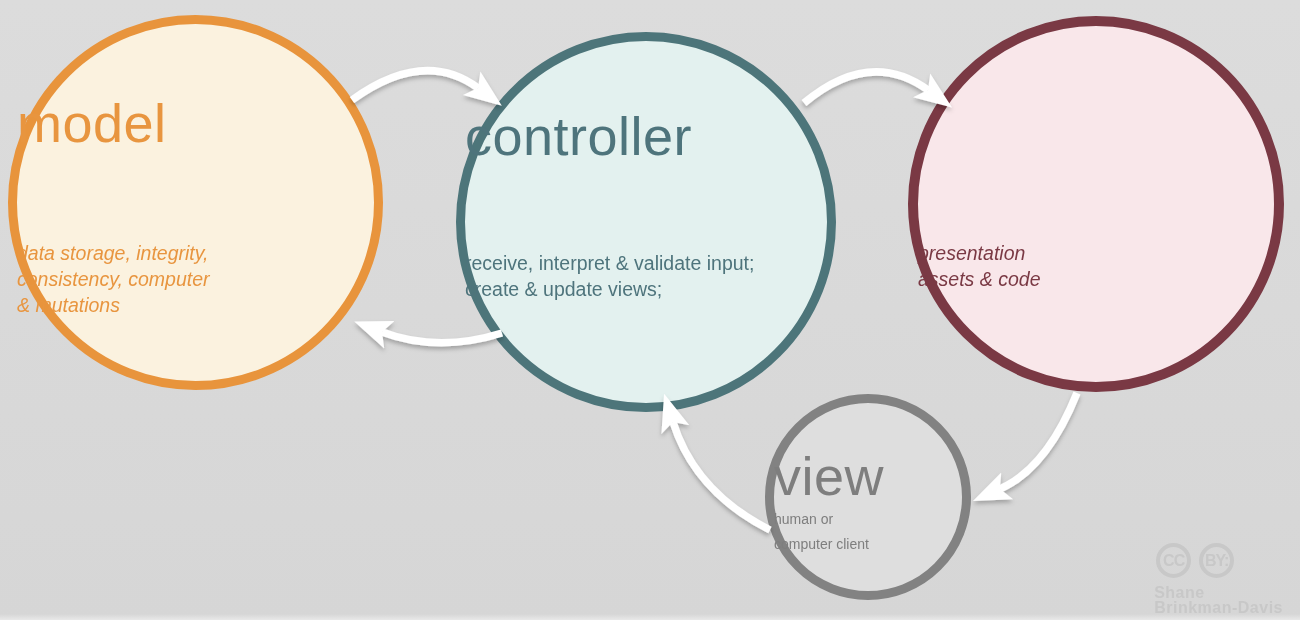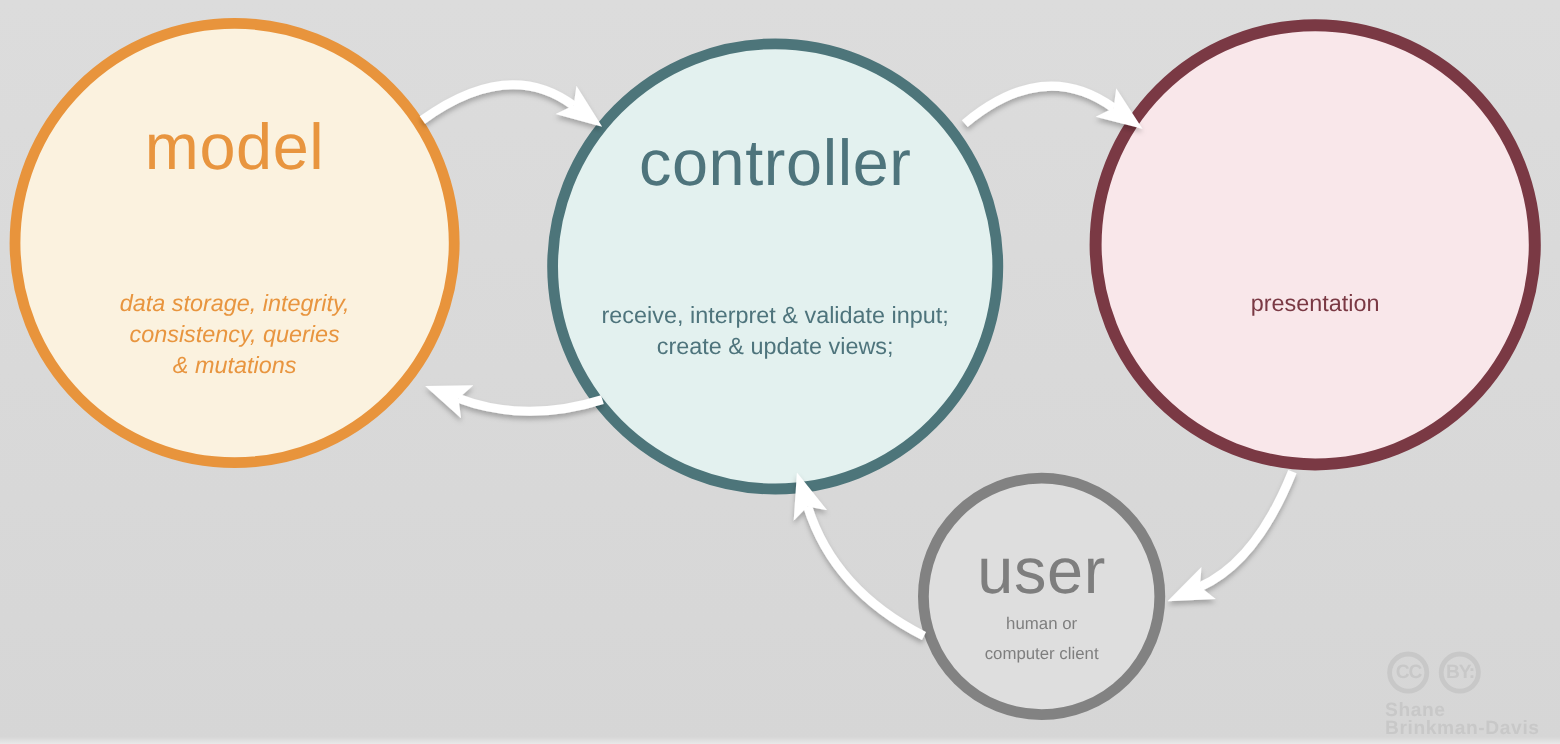--- a/index.html
+++ b/index.html
@@ -8,21 +8,21 @@
     position:relative; width:1300px; height:620px; overflow:hidden;
     background:linear-gradient(#DCDCDC,#D6D6D6);
   }
   .bottom-highlight {
     position:absolute; left:0; bottom:0; width:100%; height:6px;
     background:linear-gradient(rgba(255,255,255,0), rgba(255,255,255,0.45));
   }
   #arrows { position:absolute; left:0; top:0; width:1300px; height:620px; z-index:3; pointer-events:none; }
   .circle {
     position:absolute; border-radius:50%; box-sizing:border-box;
-    text-align:center; z-index:2;
+    text-align:left; z-index:2;
   }
   #node-model {
     left:8px; top:15px; width:375px; height:375px;
     border:9px solid #E8943C; background:#FBF2DF; color:#E8953F;
   }
   #node-controller {
     left:456px; top:32px; width:380px; height:380px;
     border:9px solid #4D757A; background:#E3F1EF; color:#4E747C;
   }
   #node-view {
@@ -38,21 +38,21 @@
     font-size:54px; font-weight:300; line-height:54px; letter-spacing:0.5px;
   }
   #node-model .node-title { top:72px; }
   #node-controller .node-title { top:68px; }
   #node-view .node-title { top:72px; }
   #node-user .node-title { top:46px; }
   .node-desc { position:absolute; left:0; width:100%; font-size:19.5px; line-height:26px; }
   .node-desc span { display:block; }
   #node-model .node-desc { top:216px;font-style:italic; }
   #node-controller .node-desc { top:197px;margin-top:12px; }
-  #node-view .node-desc { top:214px; }
+  #node-view .node-desc { top:214px;font-style:italic; }
   #node-user .node-desc { top:104px; font-size:14px; line-height:25px; }
 
   #attribution {
     position:absolute; right:17px; bottom:5px; z-index:4;
     color:#C8C8C8; text-align:left;
   }
   .badges { display:flex; gap:8px; margin-left:2px; }
   .badge {
     width:27px; height:27px; border:4px solid #C8C8C8; border-radius:50%;
     display:flex; align-items:center; justify-content:center;
@@ -81,41 +81,42 @@
       <path d="M 502 333 Q 438 353 382 332" marker-end="url(#ah)"></path>
       <path d="M 1077 393 Q 1047 468 1000 489" marker-end="url(#ah)"></path>
       <path d="M 770 530 Q 695 492 673 422" marker-end="url(#ah)"></path>
     </g>
   </svg>
 
   <div id="node-model" class="circle">
     <div class="node-title">model</div>
     <div class="node-desc">
       <span>data storage, integrity,</span>
-      <span>consistency, queries</span>
+      <span>consistency, computer</span>
       <span>&amp; mutations</span>
     </div>
   </div>
 
   <div id="node-controller" class="circle">
     <div class="node-title">controller</div>
     <div class="node-desc">
       <span>receive, interpret &amp; validate input;</span>
       <span>create &amp; update views;</span>
     </div>
   </div>
 
   <div id="node-view" class="circle">
     <div class="node-desc">
       <span>presentation</span>
+      <span>assets &amp; code</span>
     </div>
   </div>
 
   <div id="node-user" class="circle">
-    <div class="node-title">user</div>
+    <div class="node-title">view</div>
     <div class="node-desc">
       <span>human or</span>
       <span>computer client</span>
     </div>
   </div>
 
   <div id="attribution">
     <div class="badges">
       <div class="badge">CC</div>
       <div class="badge">BY:</div>

